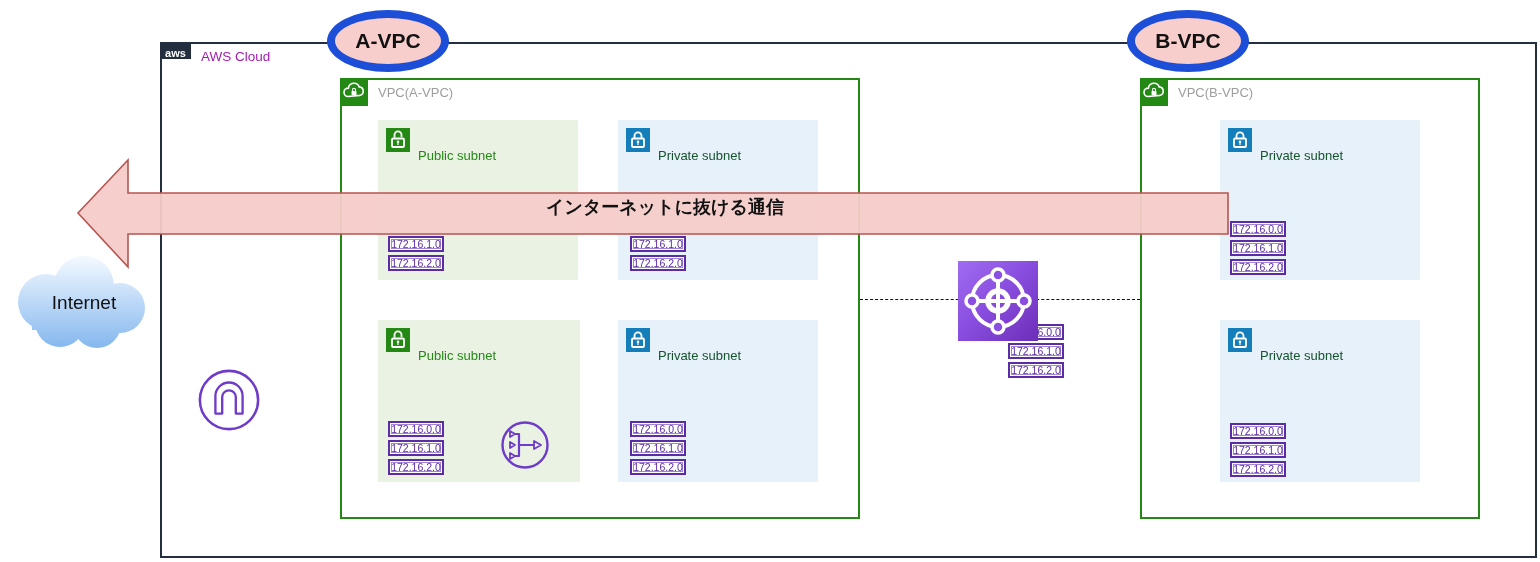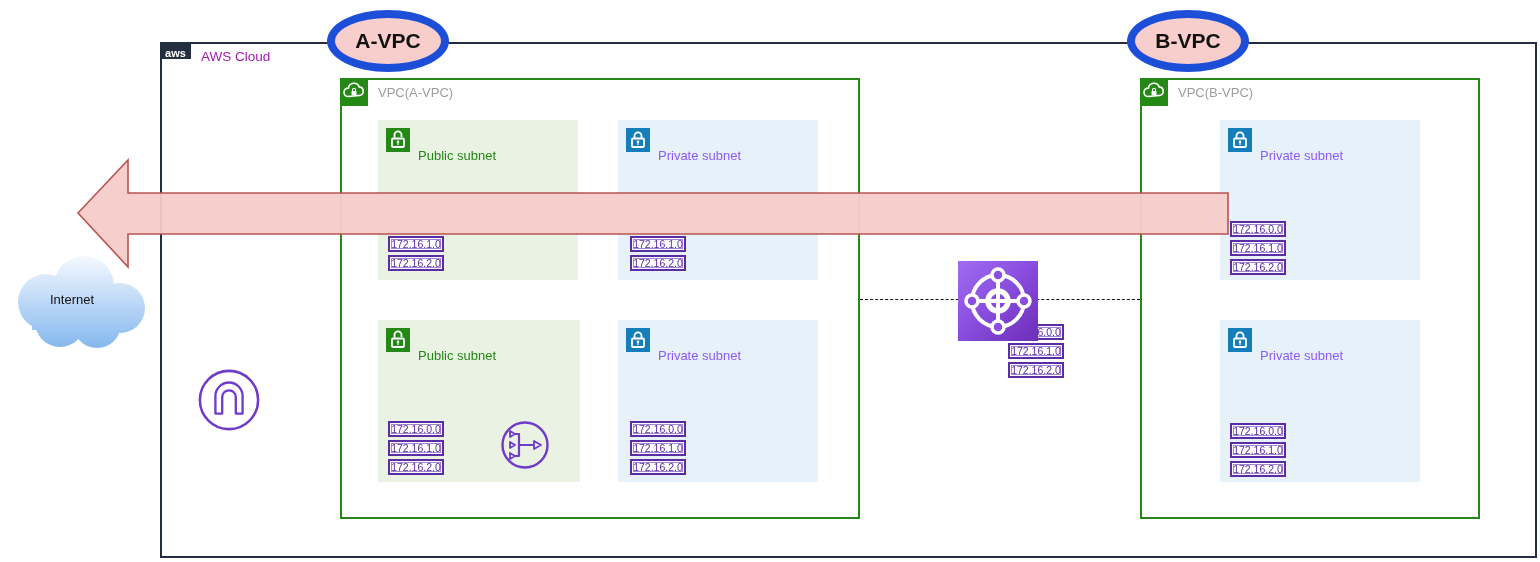--- a/index.html
+++ b/index.html
@@ -21,41 +21,41 @@
 
   
   .subnet{z-index:2;}
   .sub-green{background:#EAF2E4;}
   .sub-blue{background:#E7F1F9;}
   .sub-head-icon{position:absolute;left:8px;top:8px;width:24px;height:24px;}
   .icon-green{background:#248814;}
   .icon-blue{background:#147EBA;}
   .sub-head-label{position:absolute;left:40px;top:28px;font-size:13px;}
   .lbl-green{color:#248814;}
-  .lbl-blue{color:#8b5cf6;}
+  .lbl-blue{color:#14532d;}
 
   
   .chips{display:flex;flex-direction:column;gap:3px;z-index:3;}
   .chip{width:56px;box-sizing:border-box;border:2px solid #5B2CA5;background:#fff;color:#5B2CA5;
         font-size:10.5px;line-height:12px;text-align:center;padding:0 1px;
         box-shadow:inset 0 0 0 1px #fff, inset 0 0 0 2px #a385d6;}
 
   
   .dash-line{left:860px;top:299px;width:280px;height:0;border-top:1.6px dashed #111;z-index:2;}
   .tgw{left:958px;top:261px;width:80px;height:80px;z-index:4;
        background:linear-gradient(135deg,#A06CF0 0%,#8A4FE0 45%,#6D2EB8 100%);}
   .tgw-chips{left:1008px;top:324px;z-index:3;}
 
   
   .igw{left:196px;top:367px;z-index:3;}
   .nat{left:500px;top:420px;z-index:3;}
 
   
   .cloud{left:2px;top:250px;z-index:8;}
-  .internet-label{left:16px;top:292px;width:112px;text-align:center;font-size:13px;color:#111;z-index:9;}
+  .internet-label{left:28px;top:292px;width:112px;text-align:center;font-size:19px;color:#111;z-index:9;}
 
   
   .arrow-svg{left:0;top:0;z-index:6;pointer-events:none;}
   .arrow-label{left:450px;top:195px;width:430px;text-align:center;font-size:18px;font-weight:bold;color:#111;z-index:6;}
 
   
   .callout{width:122px;height:62px;border:8px solid #1d4ed8;border-radius:50%;background:#F8CECC;
            z-index:7;display:flex;align-items:center;justify-content:center;
            font-size:21px;font-weight:bold;color:#111;box-sizing:border-box;}
   .callout-a{left:327px;top:10px;}
@@ -227,20 +227,21 @@
       <circle cx="25" cy="25" r="22.5" fill="none" stroke="#6F3BC9" stroke-width="2.4"></circle>
       <path d="M15 14 H19 V36 H15 M19 25 H34" fill="none" stroke="#6F3BC9" stroke-width="2.2" stroke-linejoin="round"></path>
       <path d="M10 11 l5 3 l-5 3 z M10 22 l5 3 l-5 3 z M10 33 l5 3 l-5 3 z" fill="none" stroke="#6F3BC9" stroke-width="1.8" stroke-linejoin="round"></path>
       <path d="M34 21 l7 4 l-7 4 z" fill="none" stroke="#6F3BC9" stroke-width="1.8" stroke-linejoin="round"></path>
     </svg>
   </div>
 
   <svg class="abs arrow-svg" width="1540" height="562" viewBox="0 0 1540 562">
     <polygon points="78,213 128,160 128,193 1228,193 1228,234 128,234 128,267" fill="#F6CCC9" fill-opacity="0.95" stroke="#B85450" stroke-width="1.6"></polygon>
   </svg>
+  <div class="abs arrow-label">インターネットに抜ける通信</div>
 
   <div class="abs cloud">
     <svg width="158" height="104" viewBox="0 0 158 104">
       <defs>
         <linearGradient id="cg" gradientUnits="userSpaceOnUse" x1="0" y1="8" x2="0" y2="100">
           <stop offset="0" stop-color="#F2F8FF"></stop>
             <stop offset="1" stop-color="#82B6EE"></stop>
         </linearGradient>
       </defs>
       <circle cx="44" cy="52" r="28" fill="url(#cg)"></circle>

